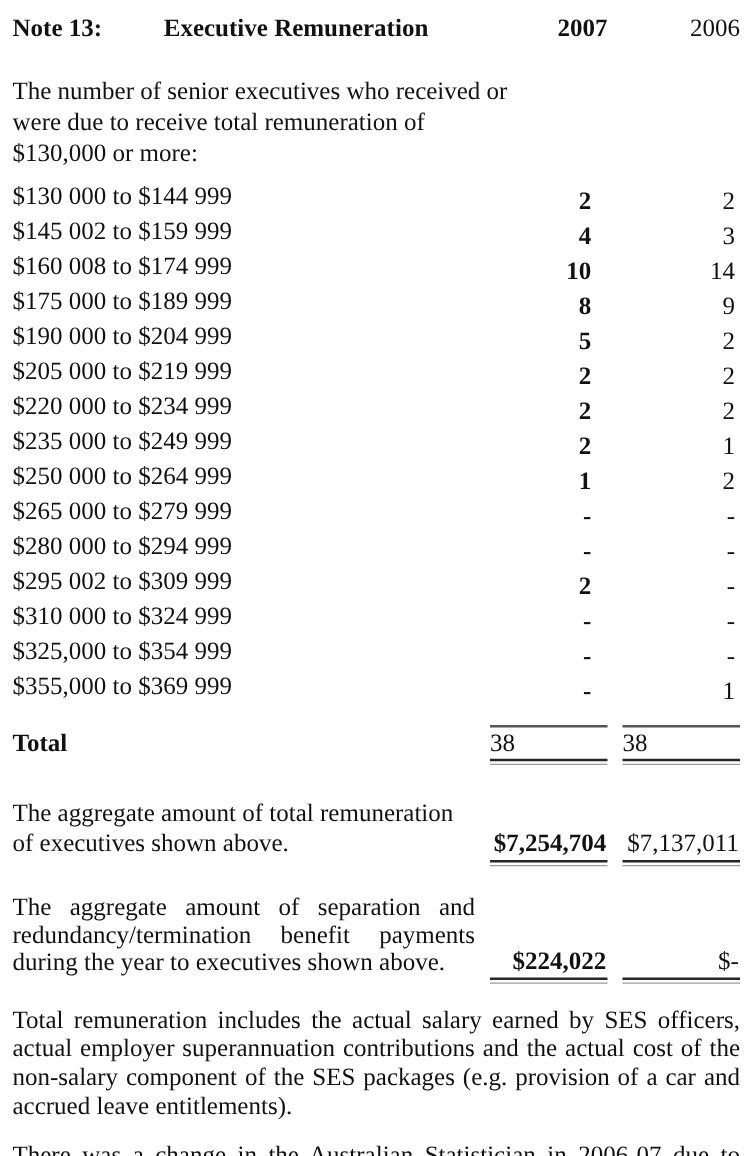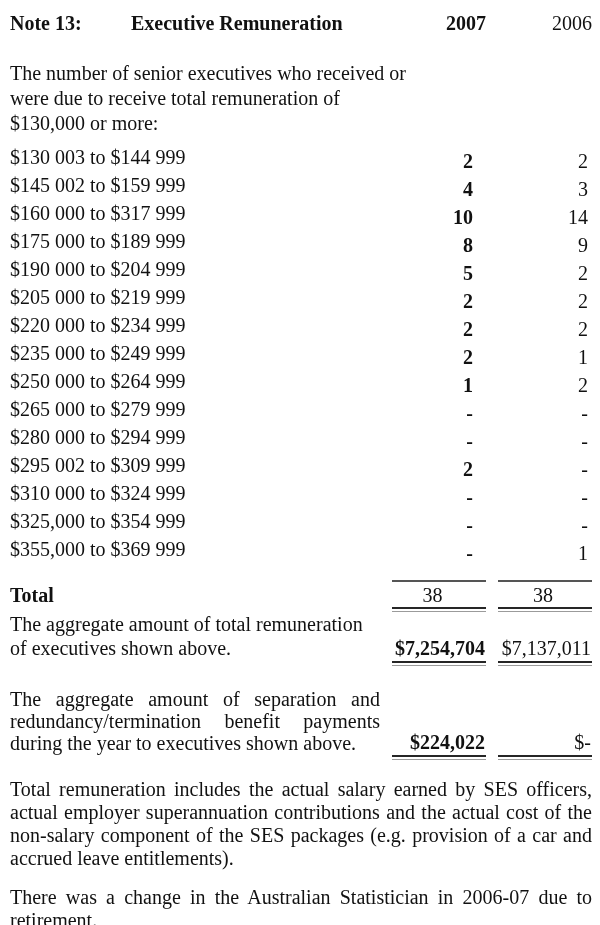--- a/index.html
+++ b/index.html
@@ -33,27 +33,27 @@
     text-align: right; line-height: 28px;
     position: relative; top: 4px;
   }
   .v2007 { font-weight: bold; padding-right: 13px; }
   .v2006 { padding-right: 4px; }
   
   .dline { border-top: 2px solid #262626; border-bottom: 1px solid #9b9b9b; height: 2px; }
   
   .total-row { margin-top: 17px; }
   .total-row .lbl { font-weight: bold; line-height: 30px; }
-  .total-row .vcell { border-top: 2px solid #555555; text-align: center; }
+  .total-row .vcell { border-top: 2px solid #555555; text-align: left; }
   .total-row .num { display: block; line-height: 24px; padding-top: 1px; }
   .total-row .num.n2007 { padding-right: 13px; }
   .total-row .num.n2006 { padding-right: 4px; }
   
   .agg-row { align-items: end; }
-  .agg-row-1 { }
+  .agg-row-1 { margin-top: 27px; }
   .agg-row-2 { margin-top: 22px; }
   .agg-row .txt { line-height: 24px; padding-bottom: 6px; }
   .agg-row-2 .txt { text-align: justify; line-height: 22px; }
   .agg-row .vcell { text-align: right; }
   .agg-row .mval { display: block; line-height: 26px; padding-right: 1px; white-space: nowrap; }
   .m2007 { font-weight: bold; }
   
   .note-para { text-align: justify; line-height: 23px; margin: 16px 0 0 0; }
   .note-para-1 { margin-top: 18px; }
 </style>
@@ -67,33 +67,33 @@
       <span class="note-lbl">Note 13:</span><span>Executive Remuneration</span>
     </div>
     <div class="yr yr-2007">2007</div>
     <div class="yr yr-2006">2006</div>
   </div>
 
   <p class="intro">The number of senior executives who received or were due to receive total remuneration of $130,000 or more:</p>
 
   <div id="bands">
     <div class="grid band-row">
-      <div class="lbl">$130 003 to $144 999</div>
+      <div class="lbl">$130 000 to $144 999</div>
       <div class="vcell v2007">2</div>
       <div class="vcell v2006">2</div>
     </div>
 
     <div class="grid band-row">
       <div class="lbl">$145 002 to $159 999</div>
       <div class="vcell v2007">4</div>
       <div class="vcell v2006">3</div>
     </div>
 
     <div class="grid band-row">
-      <div class="lbl">$160 000 to $317 999</div>
+      <div class="lbl">$160 008 to $174 999</div>
       <div class="vcell v2007">10</div>
       <div class="vcell v2006">14</div>
     </div>
 
     <div class="grid band-row">
       <div class="lbl">$175 000 to $189 999</div>
       <div class="vcell v2007">8</div>
       <div class="vcell v2006">9</div>
     </div>
 

